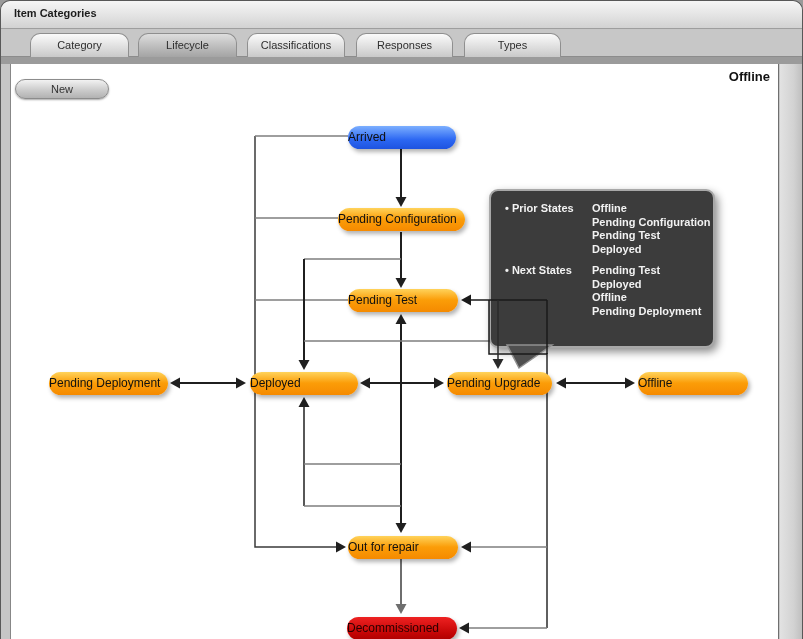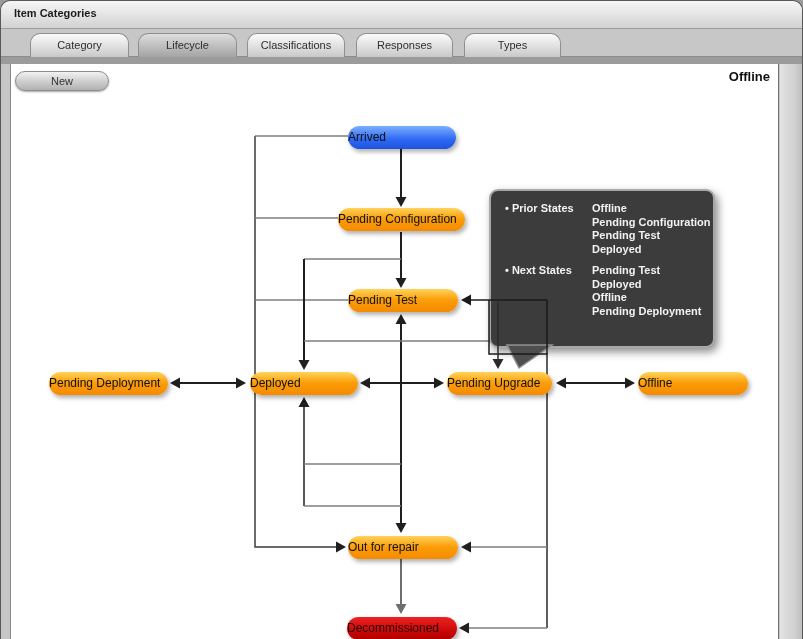--- a/index.html
+++ b/index.html
@@ -35,21 +35,21 @@
   #content{
     position:absolute;left:9px;top:63px;width:769px;height:576px;background:#ffffff;
     border-left:1px solid #878787;border-right:1px solid #6f6f6f;
   }
   #rightframe{
     position:absolute;left:779px;top:63px;width:24px;height:576px;
     background:linear-gradient(90deg,#e2e2e2 0%,#d2d2d2 60%,#bdbdbd 100%);
     border-right:1px solid #8f8f8f;
   }
   #new-button{
-    position:absolute;left:14px;top:70px;width:94px;height:20px;border-radius:10px;
+    position:absolute;left:14px;top:78px;width:94px;height:20px;border-radius:10px;
     border:1px solid #8c8c8c;background:linear-gradient(180deg,#f2f2f2 0%,#cccccc 55%,#b2b2b2 100%);
     font-size:11px;color:#333;text-align:center;line-height:18px;
     box-shadow:0 1px 2px rgba(0,0,0,.35);cursor:pointer;
   }
   #context-label{
     position:absolute;right:32px;top:68px;font-size:13px;font-weight:bold;color:#111;
   }
   
   .lines{position:absolute;left:0;top:0;z-index:1;}
   .lines.overlay{z-index:4;}

